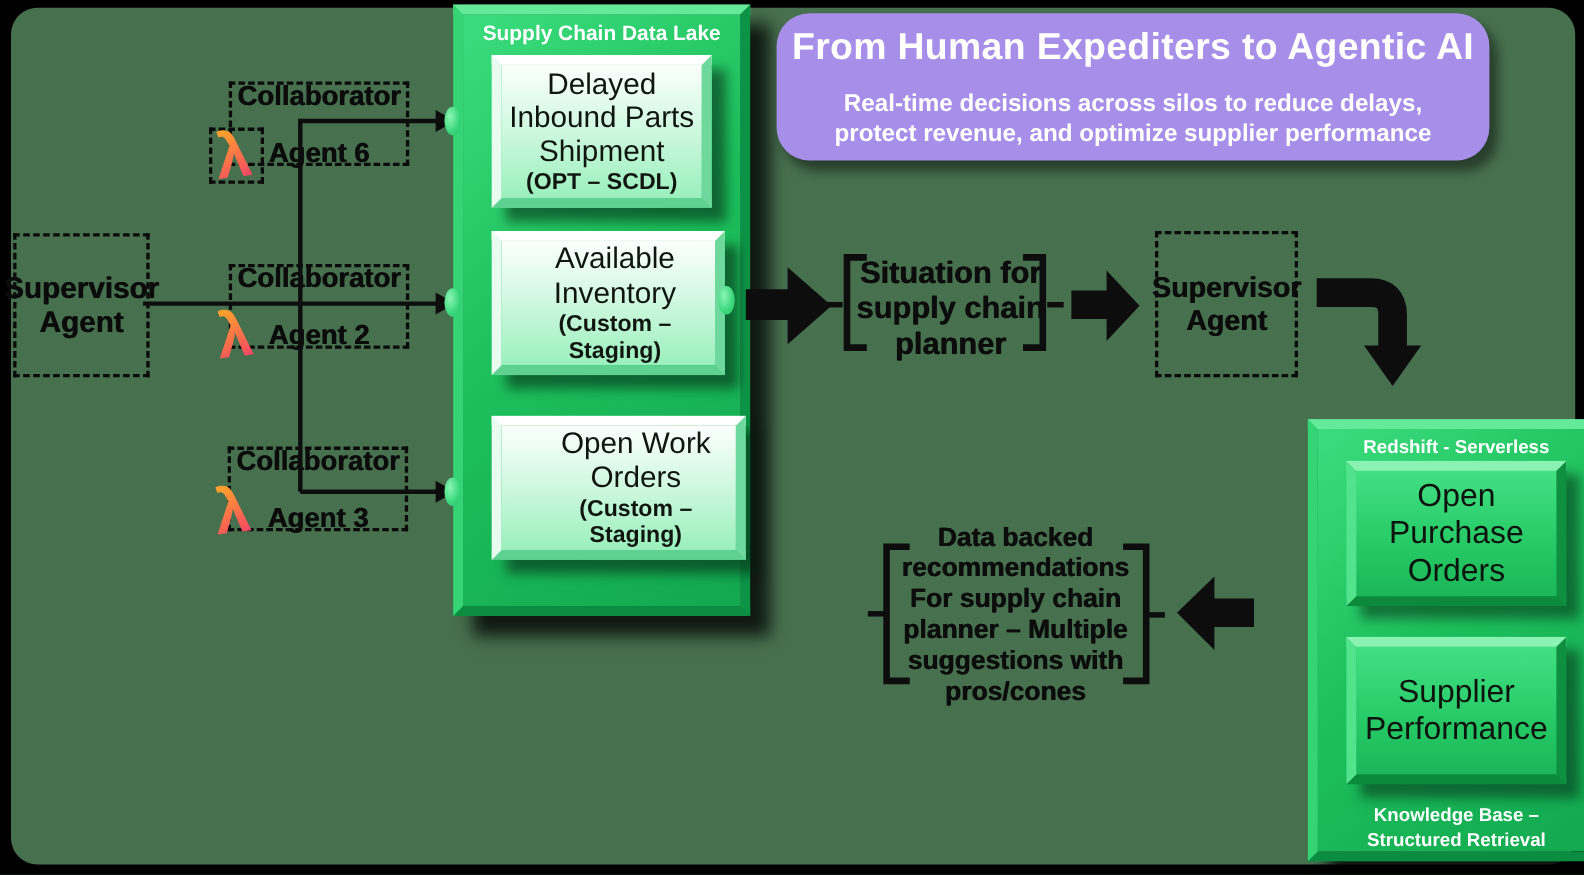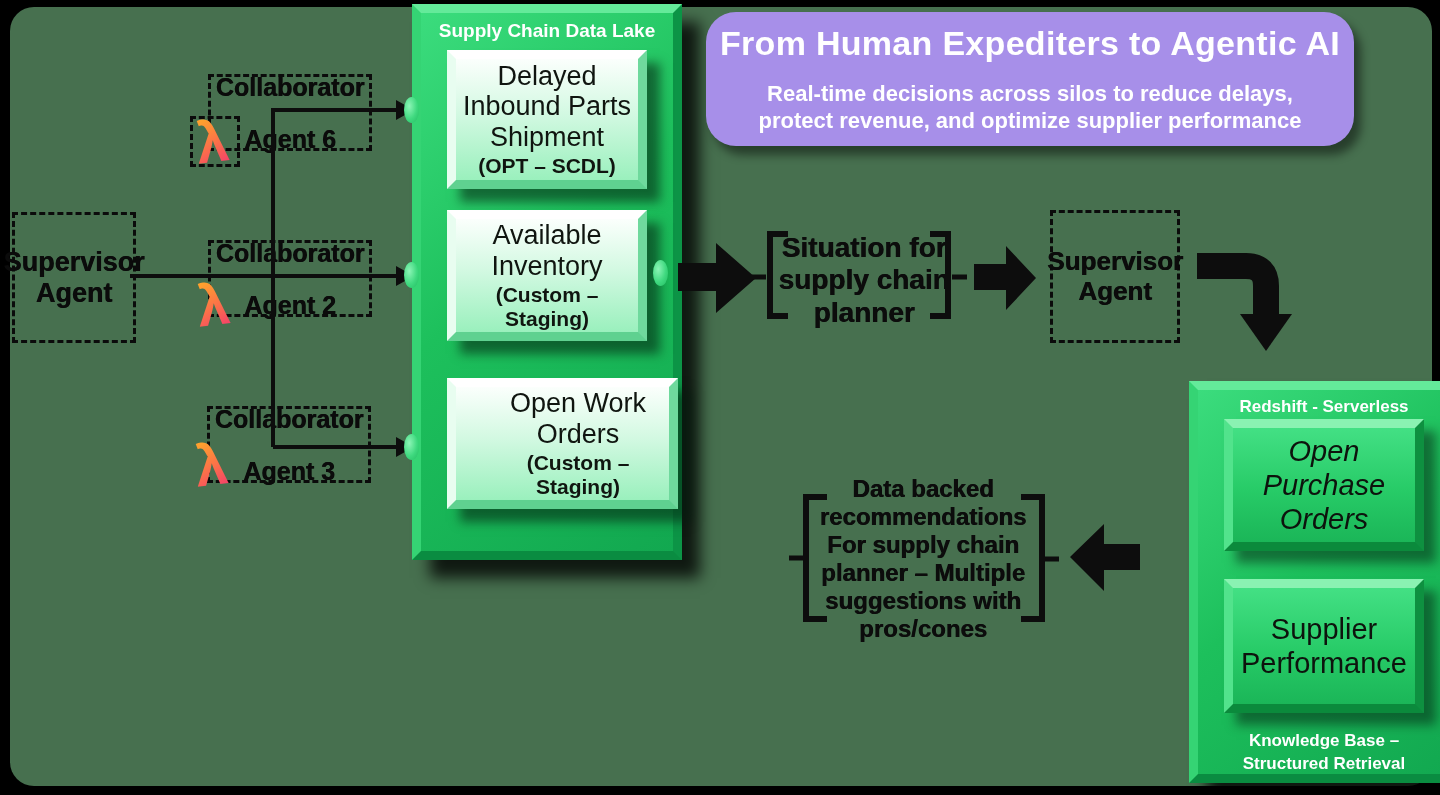--- a/index.html
+++ b/index.html
@@ -47,31 +47,31 @@
   
   .item-light{position:absolute;left:26px;width:182px;border:9px solid;
     border-color:#ffffff #6fd99d #5fd190 #e8fdf0;
     background:linear-gradient(180deg,#fbfffc 0%,#d3f9e2 45%,#9af0bd 100%);
     box-shadow:13px 13px 10px rgba(3,30,15,0.55);
     display:flex;flex-direction:column;align-items:center;justify-content:center;
     text-align:center;color:#101510;}
   .item-light .name{font-size:27px;line-height:1.12;}
   .item-light .src{font-size:21px;font-weight:bold;margin-top:2px;}
   .dl1{top:37px;height:121px;}
-  .dl2{top:197px;height:113px;}
+  .dl2{top:197px;height:113px;padding-left:12px;}
   .dl3{top:365px;height:113px;padding-left:31px;}
 
   
   .item-green{position:absolute;left:26px;width:182px;border:9px solid;
     border-color:#8af2b2 #0e9040 #0b8a3c #52e38c;
     background:linear-gradient(180deg,#43e084 0%,#27cb67 55%,#1bb658 100%);
     box-shadow:12px 12px 10px rgba(3,30,15,0.5);
     display:flex;align-items:center;justify-content:center;text-align:center;color:#0d130d;}
   .item-green .name{font-size:29px;line-height:1.18;}
-  .rs1{top:29px;height:114px;font-style:italic;}
+  .rs1{top:29px;height:114px;}
   .rs2{top:189px;height:116px;}
 
   
   .dot{position:absolute;z-index:4;width:15px;height:26px;border-radius:50%;
     background:radial-gradient(ellipse at 35% 35%,#8cf5b6 0%,#3fd97f 55%,#22bb60 100%);}
 
   
   .banner{position:absolute;left:706px;top:12px;width:648px;height:134px;z-index:2;
     background:#a78fe9;border-radius:30px;box-shadow:7px 9px 10px rgba(0,0,0,0.45);
     display:flex;flex-direction:column;align-items:center;justify-content:center;color:#fff;text-align:center;gap:12px;}

